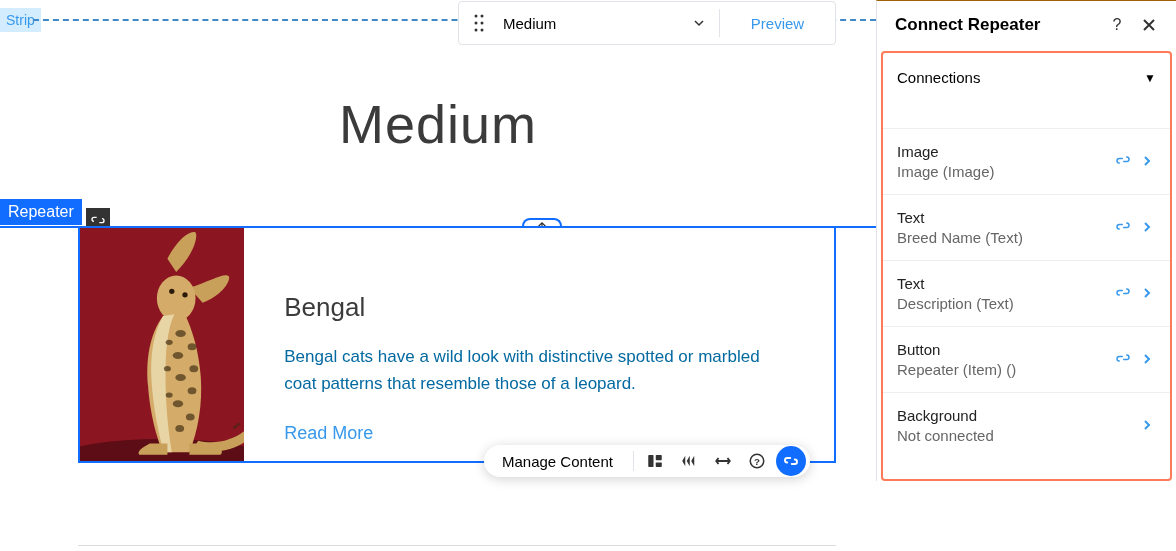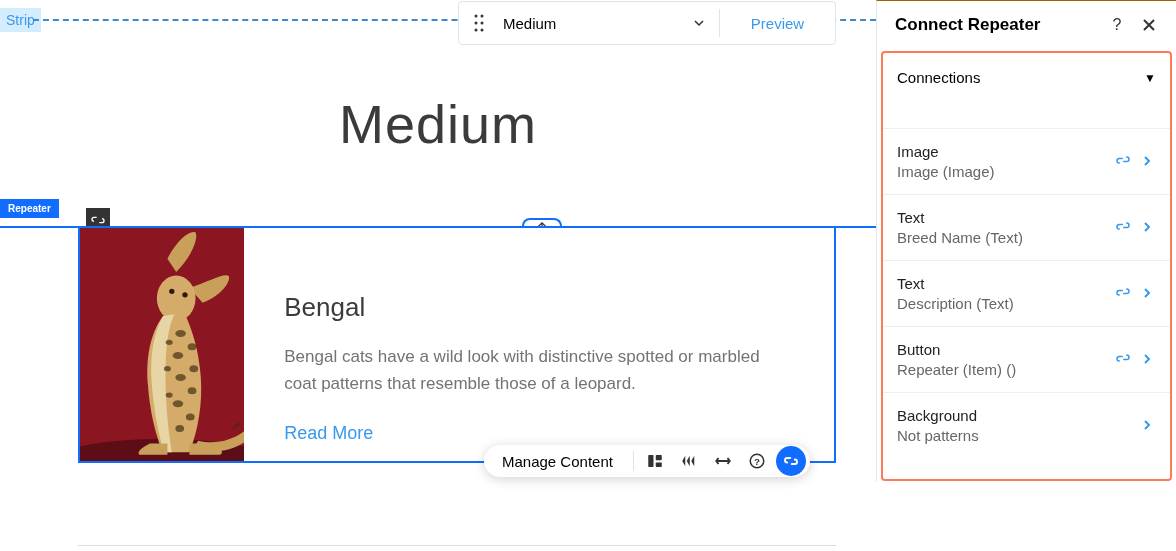--- a/index.html
+++ b/index.html
@@ -13,34 +13,34 @@
     .device-toolbar { position: absolute; top: 1px; left: 458px; width: 378px; height: 44px; border: 1px solid #e0e3e8; border-radius: 4px; display: flex; align-items: center; background: #fff; font-size: 15px; }
     .device-drag { width: 40px; display: flex; justify-content: center; align-items: center; color: #333; cursor: grab; }
     .device-drag svg { width: 10px; height: 18px; }
     .device-name { flex: 1; padding-left: 4px; }
     .device-arrow { width: 40px; display: flex; justify-content: center; color: #666; cursor: pointer; }
     .device-divider { width: 1px; height: 28px; background: #e0e3e8; }
     .preview-btn { width: 115px; text-align: center; color: #3899ec; cursor: pointer; }
 
     .page-title { position: absolute; top: 93px; left: 0; width: 876px; text-align: center; font-size: 54px; font-weight: 300; color: #3b3b3b; letter-spacing: 1px; }
 
-    .repeater-label { position: absolute; top: 199px; left: 0; background: #116dff; color: #fff; font-size: 10px; padding: 4px 8px; font-weight: bold; }
+    .repeater-label { position: absolute; top: 199px; left: 0; background: #116dff; color: #fff; font-size: 16px; padding: 4px 8px; }
     .connect-mini-icon { position: absolute; top: 208px; left: 86px; width: 24px; height: 24px; background: #333; display: flex; justify-content: center; align-items: center; cursor: pointer; }
     .connect-mini-icon svg { width: 16px; height: 16px; stroke: #fff; fill: none; }
 
     .repeater-item { position: absolute; top: 226px; left: 78px; width: 758px; height: 237px; border: 2px solid #116dff; background: #fff; display: flex; }
     .repeater-border-top { position: absolute; top: 226px; left: 0; width: 876px; height: 2px; background: #116dff; }
     .repeater-border-arc { position: absolute; top: 218px; left: 522px; width: 40px; height: 18px; background: #fff; border: 2px solid #116dff; border-bottom: none; border-radius: 8px 8px 0 0; display:flex; justify-content:center; align-items:center; color:#333; }
 
     .repeater-image { width: 268px; height: 100%; background: #8b1520; position: relative; overflow: hidden; }
     .cat-svg { position: absolute; left: 0; top: 0; width: 100%; height: 100%; }
 
     .repeater-content { padding: 64px 40px 40px 40px; }
     .repeater-content h3 { font-size: 26px; font-weight: 400; color: #3b3b3b; margin-bottom: 20px; }
-    .repeater-content p { font-size: 17px; line-height: 1.6; color: #737373; }
+    .repeater-content p { font-size: 17px; line-height: 1.6; color: #0369a1; }
     .read-more { margin-top: 26px; color: #3899ec; font-size: 18px; cursor: pointer; display: inline-block; }
 
     .item-toolbar { position: absolute; top: 445px; left: 484px; height: 32px; display: flex; align-items: center; background: #fff; border-radius: 20px; box-shadow: 0 2px 12px rgba(0,0,0,0.18); padding: 2px; z-index: 5; }
     .item-toolbar .btn-text { padding: 0 16px; font-size: 15px; cursor: pointer; }
     .item-toolbar .divider { width: 1px; height: 20px; background: #e0e3e8; margin: 0 4px; }
     .item-toolbar .icon-btn { width: 30px; height: 30px; border-radius: 50%; display: flex; justify-content: center; align-items: center; cursor: pointer; margin: 0 2px; }
     .item-toolbar .icon-btn svg { width: 18px; height: 18px; }
     .item-toolbar .icon-btn.filled { background: #116dff; }
 
     .bottom-line { position: absolute; top: 545px; left: 78px; width: 758px; height: 1px; background: #ddd; }
@@ -265,21 +265,21 @@
           <div class="link-icon"><svg viewBox="0 0 24 18">
               <path d="M7 13 C3 13 3 7 7 7 L11 7 M17 5 C21 5 21 11 17 11 L13 11" stroke-width="2" stroke-linecap="round"></path>
             </svg></div>
           <div class="chev"><svg viewBox="0 0 10 12">
               <path d="M3 2 L7 6 L3 10" stroke-width="2"></path>
             </svg></div>
         </div>
         <div class="conn-row">
           <div class="col1">
             <div class="t1">Background</div>
-            <div class="t2">Not patterns</div>
+            <div class="t2">Not connected</div>
           </div>
           <div class="chev"><svg viewBox="0 0 10 12">
               <path d="M3 2 L7 6 L3 10" stroke-width="2"></path>
             </svg></div>
         </div>
       </div>
   </div>
 </div>
 
 </body></html>

